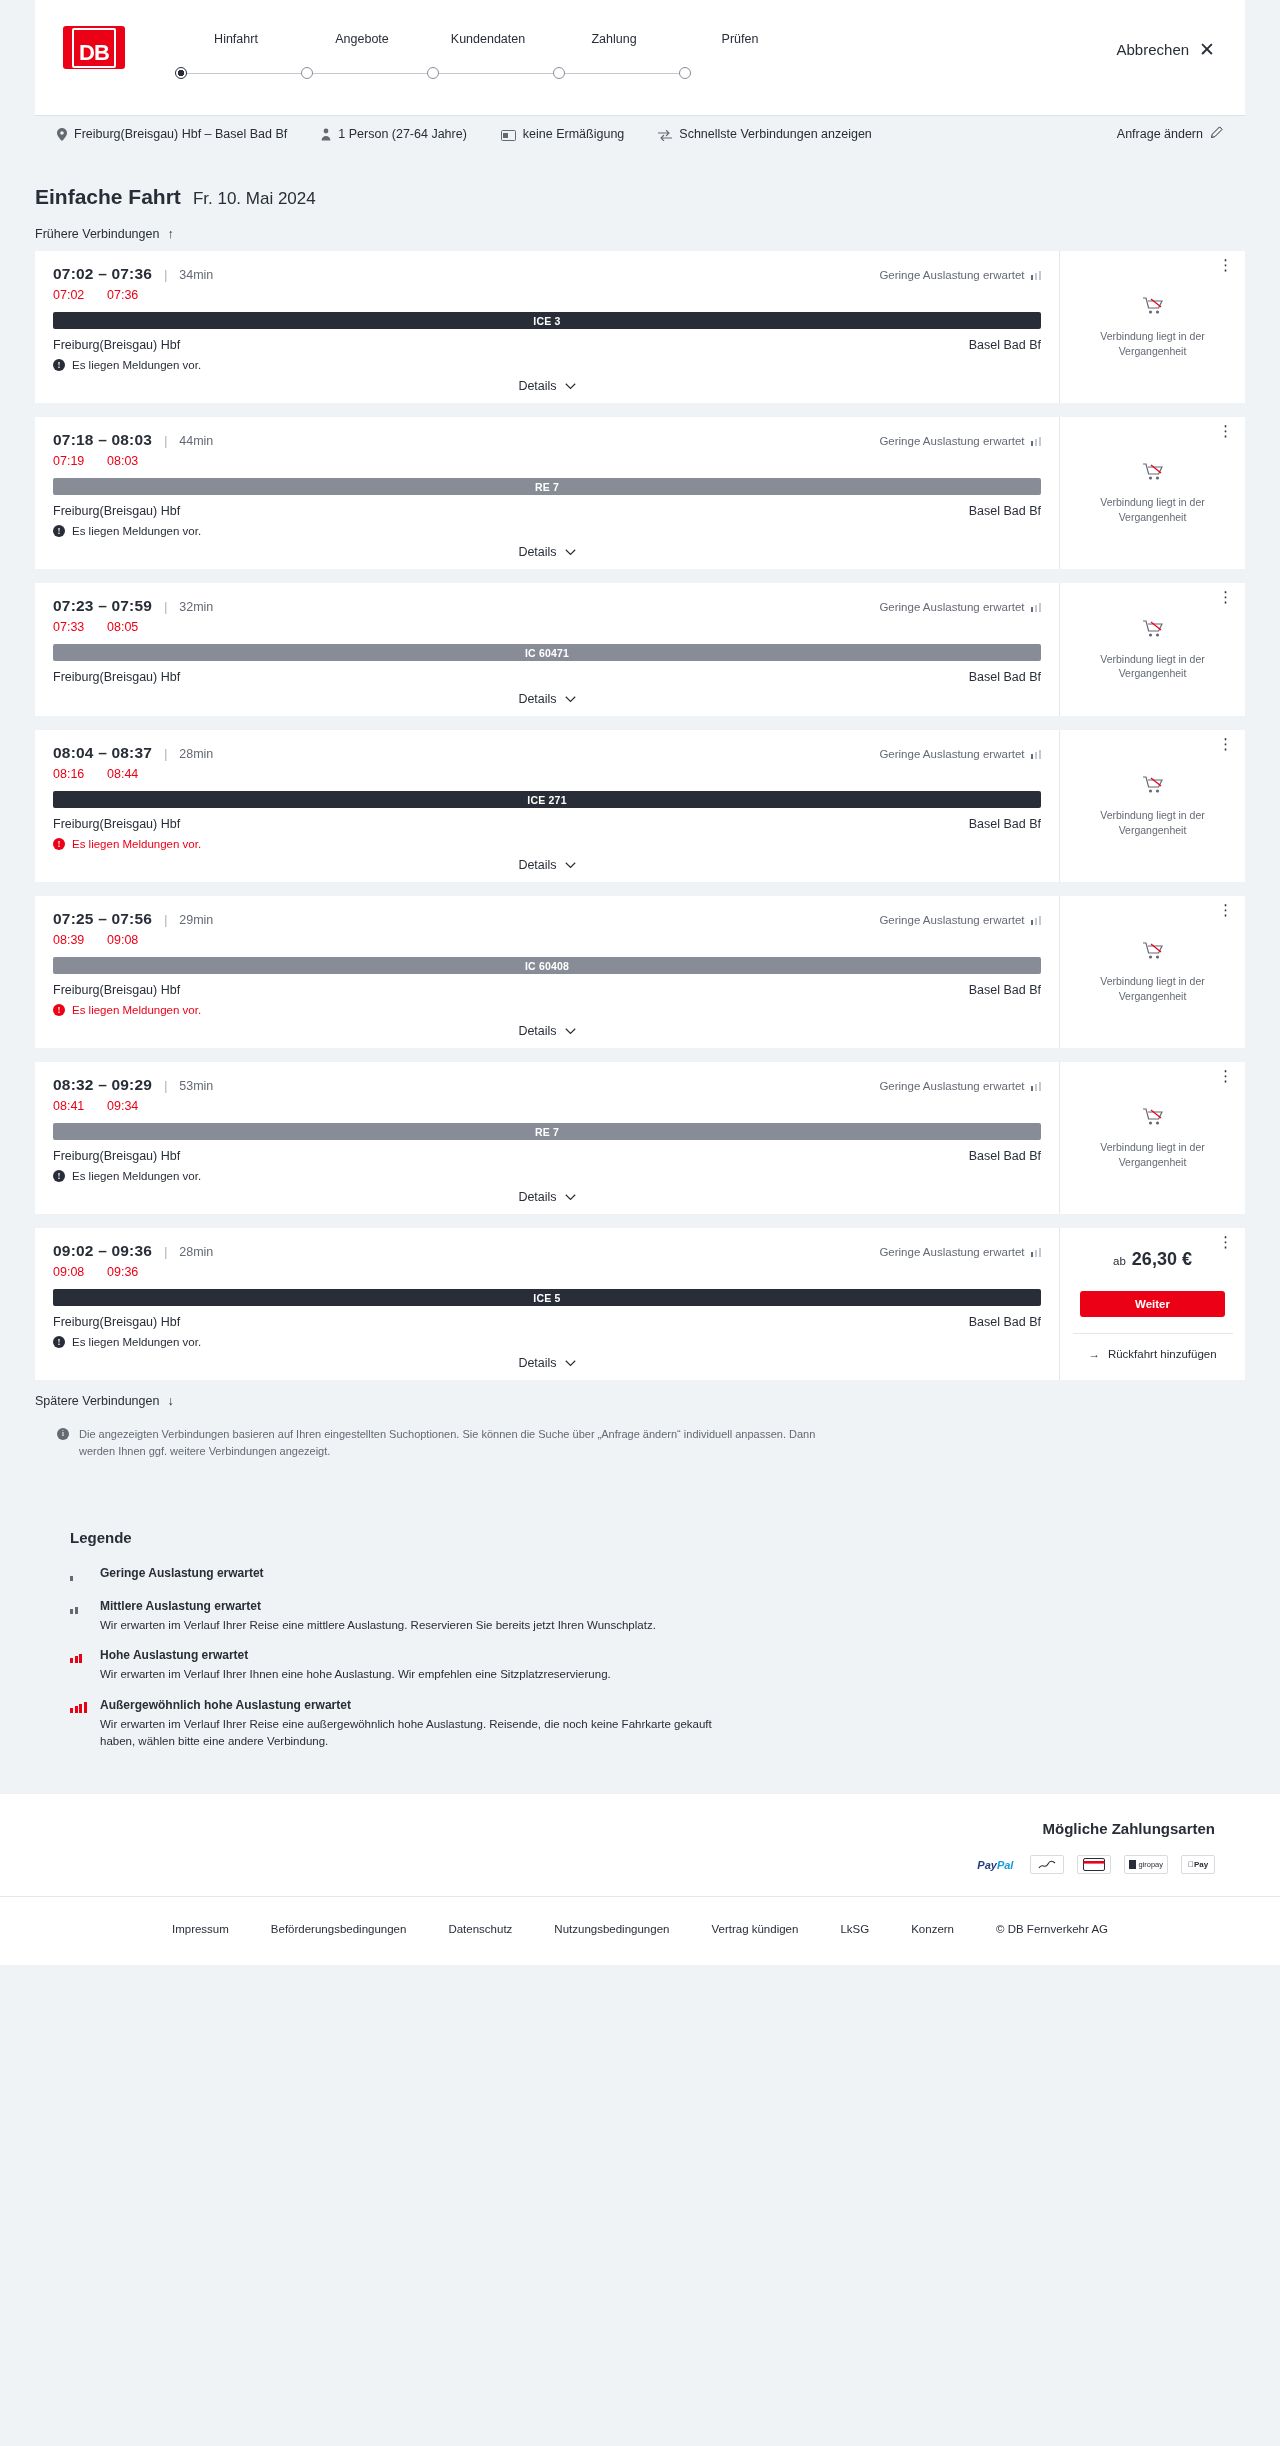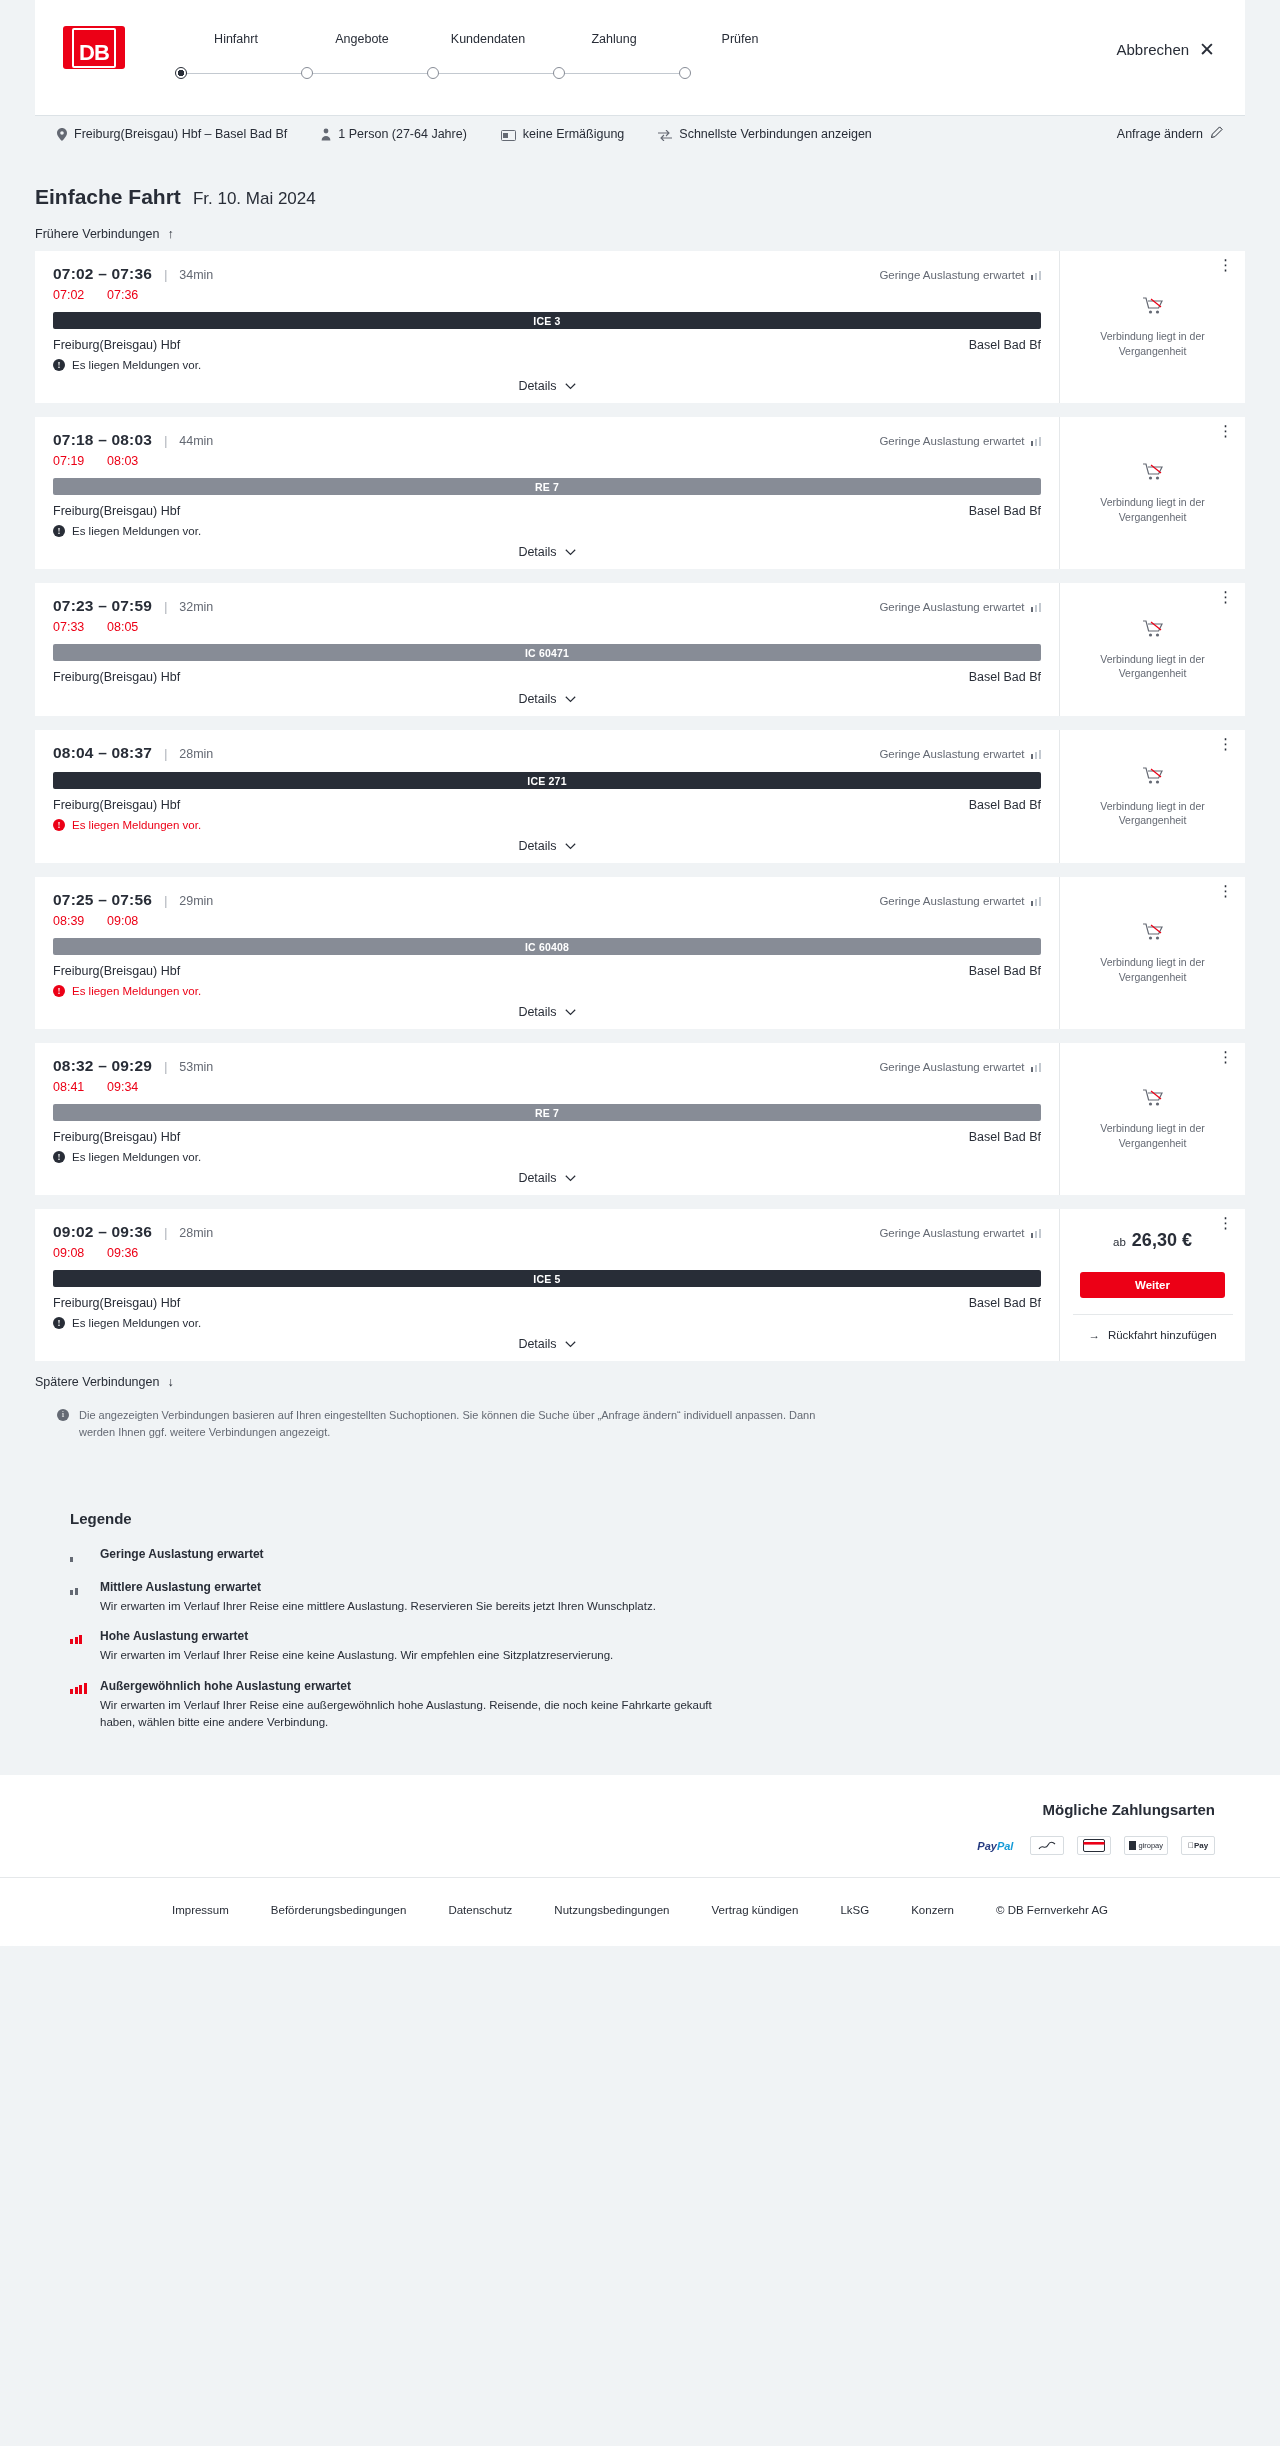--- a/index.html
+++ b/index.html
@@ -512,20 +512,24 @@
           <div class="dur">28min</div>
           <div class="util">
             <span>Geringe Auslastung erwartet</span>
             <span class="util-bars">
               <i class="b1"></i>
                 <i class="b2"></i>
                 <i class="b3"></i>
             </span>
           </div>
         </div>
+        <div class="row2">
+          <span class="t2">08:16</span>
+          <span class="t2">08:44</span>
+        </div>
         <div class="train-bar ice">
           <span>ICE 271</span>
         </div>
         <div class="row3">
           <span>Freiburg(Breisgau) Hbf</span>
           <span class="to">Basel Bad Bf</span>
         </div>
 
       <div class="notice red">
         <span class="dot">!</span>
@@ -761,21 +765,21 @@
         <div class="legend-item">
       <div class="legend-ic">
         <span class="bars">
               <i style="height:5px;background:#ec0016"></i>
               <i style="height:7px;background:#ec0016"></i>
               <i style="height:9px;background:#ec0016"></i>
             </span>
       </div>
       <div>
         <div class="legend-title" style="color:#282d37">Hohe Auslastung erwartet</div>
-        <div class="legend-desc">Wir erwarten im Verlauf Ihrer Reise eine keine Auslastung. Wir empfehlen eine Sitzplatzreservierung.</div>
+        <div class="legend-desc">Wir erwarten im Verlauf Ihrer Ihnen eine hohe Auslastung. Wir empfehlen eine Sitzplatzreservierung.</div>
       </div>
         </div>
         <div class="legend-item">
       <div class="legend-ic">
         <span class="bars">
               <i style="height:5px;background:#ec0016"></i>
               <i style="height:7px;background:#ec0016"></i>
               <i style="height:9px;background:#ec0016"></i>
               <i style="height:11px;background:#ec0016"></i>
             </span>

